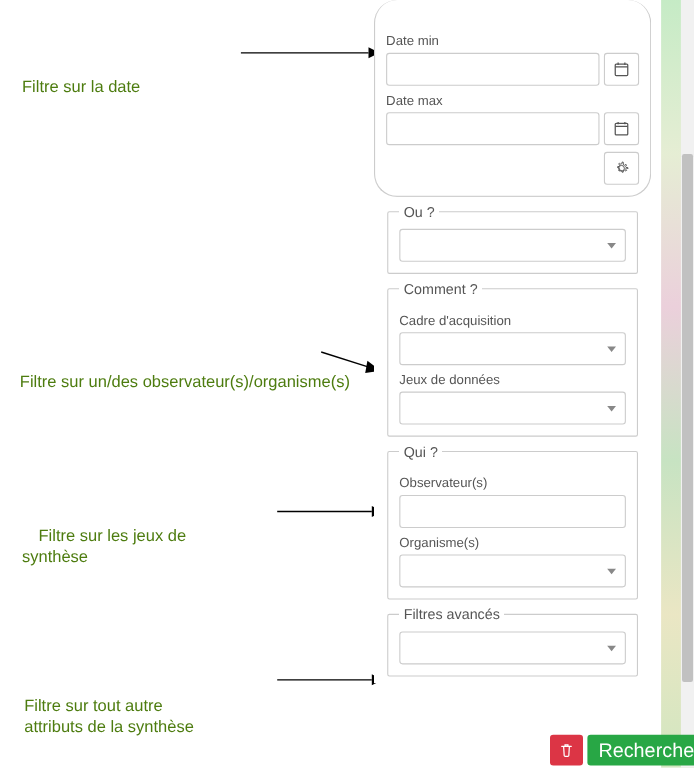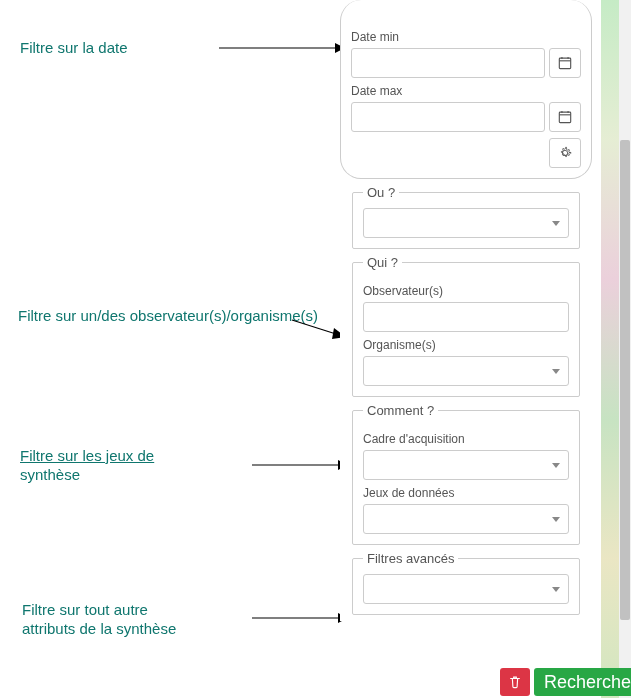--- a/index.html
+++ b/index.html
@@ -137,22 +137,23 @@
       height: 0;
       border-left: 4px solid transparent;
       border-right: 4px solid transparent;
       border-top: 5px solid #888888;
     }
 
     
     .annotation {
       position: absolute;
       font-size: 15px;
-      color: #0f766e;
+      color: #4d7c0f;
       line-height: 1.3;
+      margin-top: 32px;
     }
 
     
     .arrow {
       position: absolute;
     }
 
     
     .bottom-bar {
       position: absolute;
@@ -193,21 +194,21 @@
 </head>
 <body>
 
 <div class="map-sliver"></div>
 <div class="scrollbar">
   <div class="scrollbar-thumb"></div>
 </div>
 
 <div class="annotation" style="left:20px; top:38px;">Filtre sur la date</div>
 <div class="annotation" style="left:18px; top:306px;">Filtre sur un/des observateur(s)/organisme(s)</div>
-<div class="annotation" style="left:20px; top:446px;text-decoration:underline;">Filtre sur les jeux de</div>
+<div class="annotation" style="left:35px; top:446px;">Filtre sur les jeux de</div>
 <div class="annotation" style="left:20px; top:465px;">synthèse</div>
 <div class="annotation" style="left:22px; top:600px;">Filtre sur tout autre</div>
 <div class="annotation" style="left:22px; top:619px;">attributs de la synthèse</div>
 
 <svg class="arrow" style="left:215px; top:38px;" width="130" height="20">
   <line x1="4" y1="10" x2="120" y2="10" stroke="#000000" stroke-width="1.2"></line>
   <polygon points="120,5 130,10 120,15" fill="#000000"></polygon>
 </svg>
 
 <svg class="arrow" style="left:290px; top:314px;" width="58" height="28">
@@ -264,36 +265,36 @@
   </div>
 
   <fieldset>
     <legend>Ou ?</legend>
     <div class="select">
       <span class="caret-down"></span>
     </div>
   </fieldset>
 
   <fieldset>
+    <legend>Comment ?</legend>
+    <div class="field-label">Cadre d'acquisition</div>
+    <div class="select">
+      <span class="caret-down"></span>
+    </div>
+    <div class="field-label">Jeux de données</div>
+    <div class="select">
+      <span class="caret-down"></span>
+    </div>
+  </fieldset>
+
+  <fieldset>
     <legend>Qui ?</legend>
     <div class="field-label">Observateur(s)</div>
     <input type="text" class="text-input" style="width: 100%;">
     <div class="field-label">Organisme(s)</div>
-    <div class="select">
-      <span class="caret-down"></span>
-    </div>
-  </fieldset>
-
-  <fieldset>
-    <legend>Comment ?</legend>
-    <div class="field-label">Cadre d'acquisition</div>
-    <div class="select">
-      <span class="caret-down"></span>
-    </div>
-    <div class="field-label">Jeux de données</div>
     <div class="select">
       <span class="caret-down"></span>
     </div>
   </fieldset>
 
   <fieldset>
     <legend>Filtres avancés</legend>
     <div class="select">
       <span class="caret-down"></span>
     </div>

